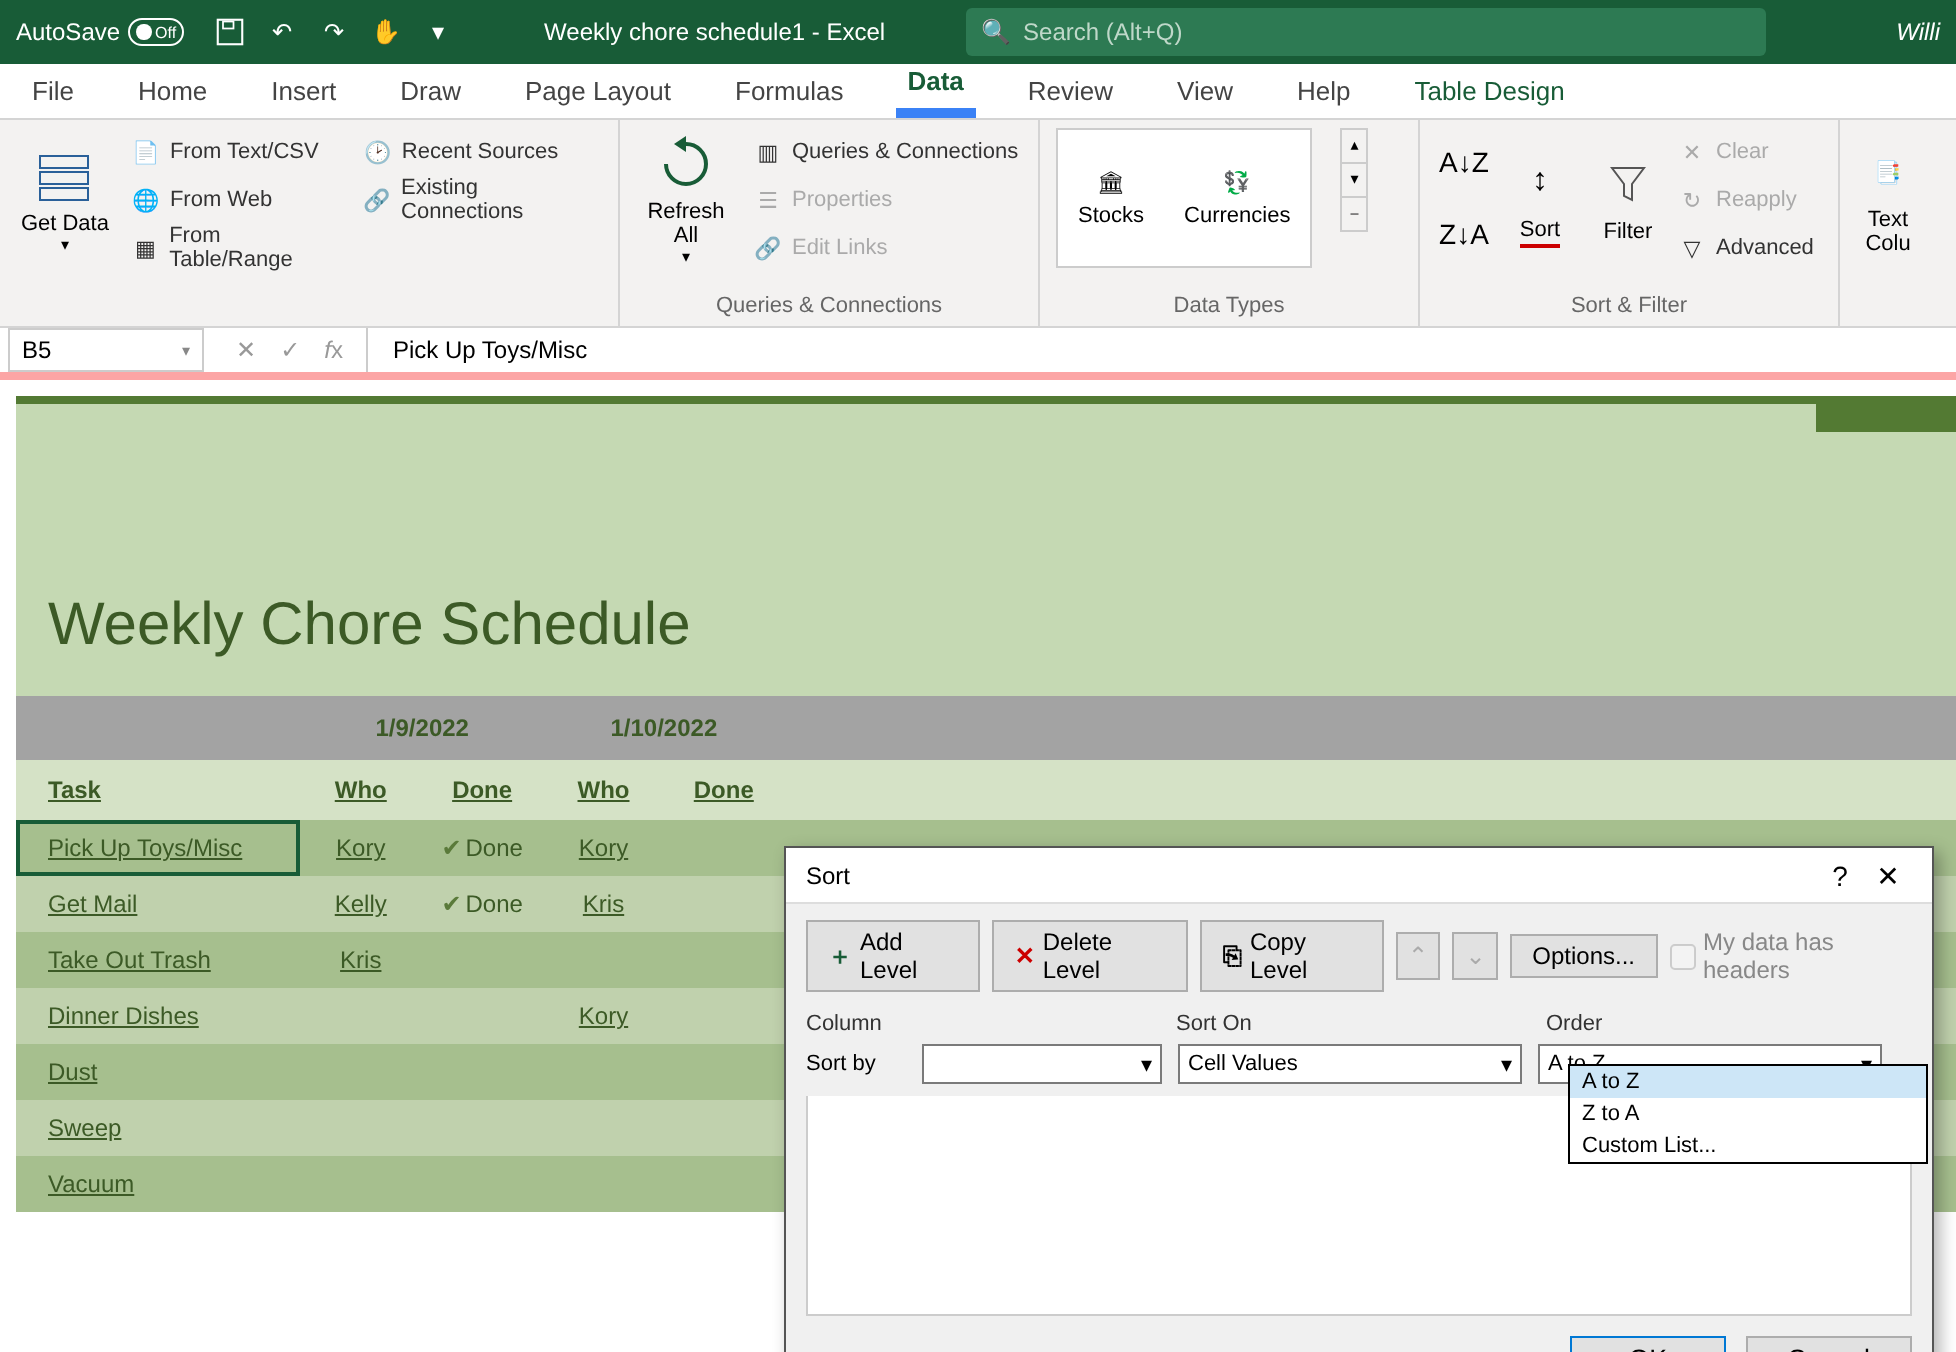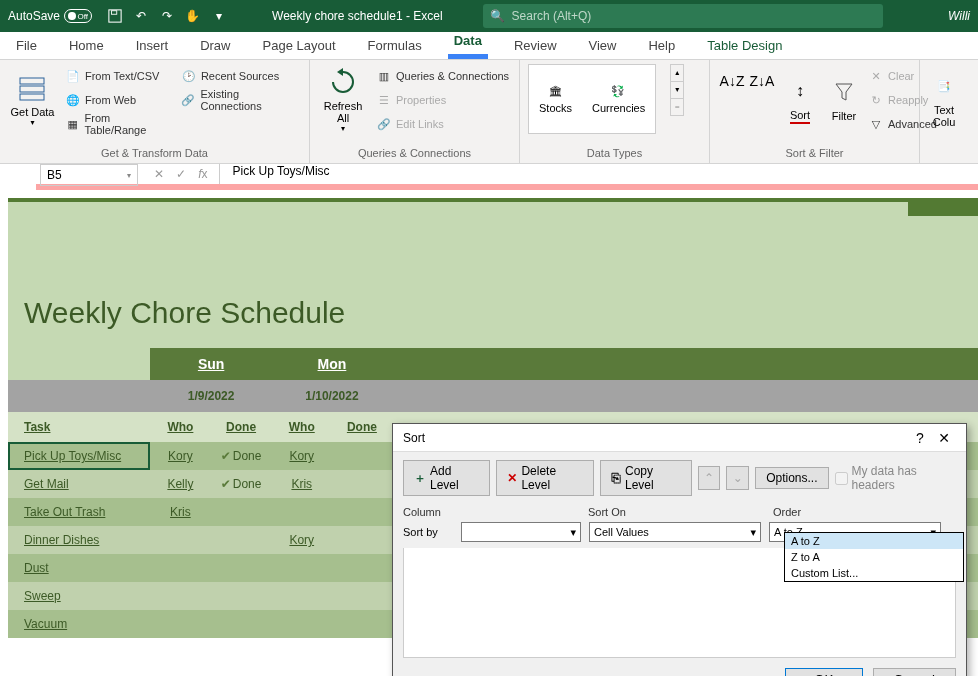--- a/index.html
+++ b/index.html
@@ -34,21 +34,21 @@
 .sicon { width: 16px; height: 16px; display: inline-flex; align-items: center; justify-content: center; }
 .dt-gallery { display: flex; align-items: center; gap: 20px; border: 1px solid #ccc; padding: 6px 10px; background: #fff; height: 70px; }
 .dt-item { display: flex; flex-direction: column; align-items: center; font-size: 11px; gap: 4px; cursor: pointer; }
 .dt-arrs { display: flex; flex-direction: column; margin-left: 6px; }
 .dt-arrs div { width: 14px; height: 18px; border: 1px solid #ccc; font-size: 8px; text-align: center; line-height: 16px; cursor: pointer; margin-bottom: -1px; }
 .sortfilter { display: flex; gap: 4px; align-items: flex-start; }
 .sf-btn { display: flex; flex-direction: column; align-items: center; justify-content: center; width: 28px; height: 34px; cursor: pointer; font-size: 10px; }
 .sort-highlight { border-bottom: 2px solid #c00; padding-bottom: 1px; }
 
 
-.formulabar { height: 26px; border-bottom: 6px solid #fca5a5; display: flex; align-items: flex-start; font-size: 12px; margin-left: 36px; }
+.formulabar { height: 26px; border-bottom: 4px solid #fca5a5; display: flex; align-items: center; font-size: 12px; }
 .namebox { width: 98px; height: 22px; border: 1px solid #ccc; margin: 0 4px; padding: 0 6px; display: flex; align-items: center; justify-content: space-between; }
 .fb-btns { display: flex; gap: 12px; padding: 0 12px; color: #999; border-right: 1px solid #ccc; height: 100%; align-items: center; }
 .fb-input { flex: 1; padding: 0 12px; }
 
 
 .sheet { position: relative; height: calc(676px - 32px - 28px - 104px - 26px); overflow: hidden; }
 .sheet-inner { padding: 8px 0 0 8px; }
 .schedule-header { background: #c5d9b3; height: 150px; display: flex; align-items: flex-end; padding: 0 0 18px 16px; border-top: 4px solid #537a33; position: relative; }
 .schedule-title { font-size: 30px; color: #3c5a26; font-weight: 400; }
 .schedule-img { position: absolute; right: 0; top: 0; width: 70px; height: 14px; background: #537a33; }
@@ -178,21 +178,20 @@
         <div class="smallbtn">
             <span class="sicon">🕑</span>
             <span>Recent Sources</span>
           </div>
         <div class="smallbtn">
             <span class="sicon">🔗</span>
             <span>Existing Connections</span>
           </div>
       </div>
     </div>
-    <div class="rgroup-label">Get &amp; Transform Data</div>
   </div>
 
   <div class="rgroup" style="width:210px">
     <div class="rgroup-body">
       <div class="bigbtn">
         <div class="bicon">
             <svg width="28" height="28">
               <path d="M14 4 A10 10 0 1 1 4 14" fill="none" stroke="#185c37" stroke-width="2"></path>
               <path d="M14 0 L14 8 L8 4 Z" fill="#185c37"></path>
             </svg>
@@ -235,21 +234,21 @@
         <div>▾</div>
         <div>⎯</div>
       </div>
     </div>
     <div class="rgroup-label">Data Types</div>
   </div>
 
   <div class="rgroup" style="width:210px">
     <div class="rgroup-body">
       <div class="sortfilter">
-        <div style="display:flex;flex-direction:row;gap:2px">
+        <div style="display:flex;flex-direction:column;gap:2px">
           <div class="sf-btn">
               <span style="font-size:14px">A↓Z</span>
             </div>
           <div class="sf-btn">
               <span style="font-size:14px">Z↓A</span>
             </div>
         </div>
         <div class="bigbtn" style="width:40px">
           <div class="bicon" style="font-size:16px">↕</div>
           <span class="sort-highlight">Sort</span>
@@ -305,30 +304,20 @@
 </div>
 
 <div class="sheet">
   <div class="sheet-inner">
     <div class="schedule-header">
       <div class="schedule-img"></div>
       <div class="schedule-title">Weekly Chore Schedule</div>
     </div>
     <table class="chore-table">
       <tbody>
-          <tr class="day-header">
-        <th class="task-col" style="background:#c5d9b3"></th>
-        <th colspan="2">Sun</th>
-        <th colspan="2">Mon</th>
-        <th colspan="2"></th>
-            <th colspan="2"></th>
-            <th colspan="2"></th>
-            <th colspan="2"></th>
-            <th colspan="2"></th>
-      </tr>
       <tr class="date-row">
         <td class="task-col"></td>
         <td colspan="2">1/9/2022</td>
         <td colspan="2">1/10/2022</td>
         <td colspan="2"></td>
             <td colspan="2"></td>
             <td colspan="2"></td>
             <td colspan="2"></td>
             <td colspan="2"></td>
       </tr>

